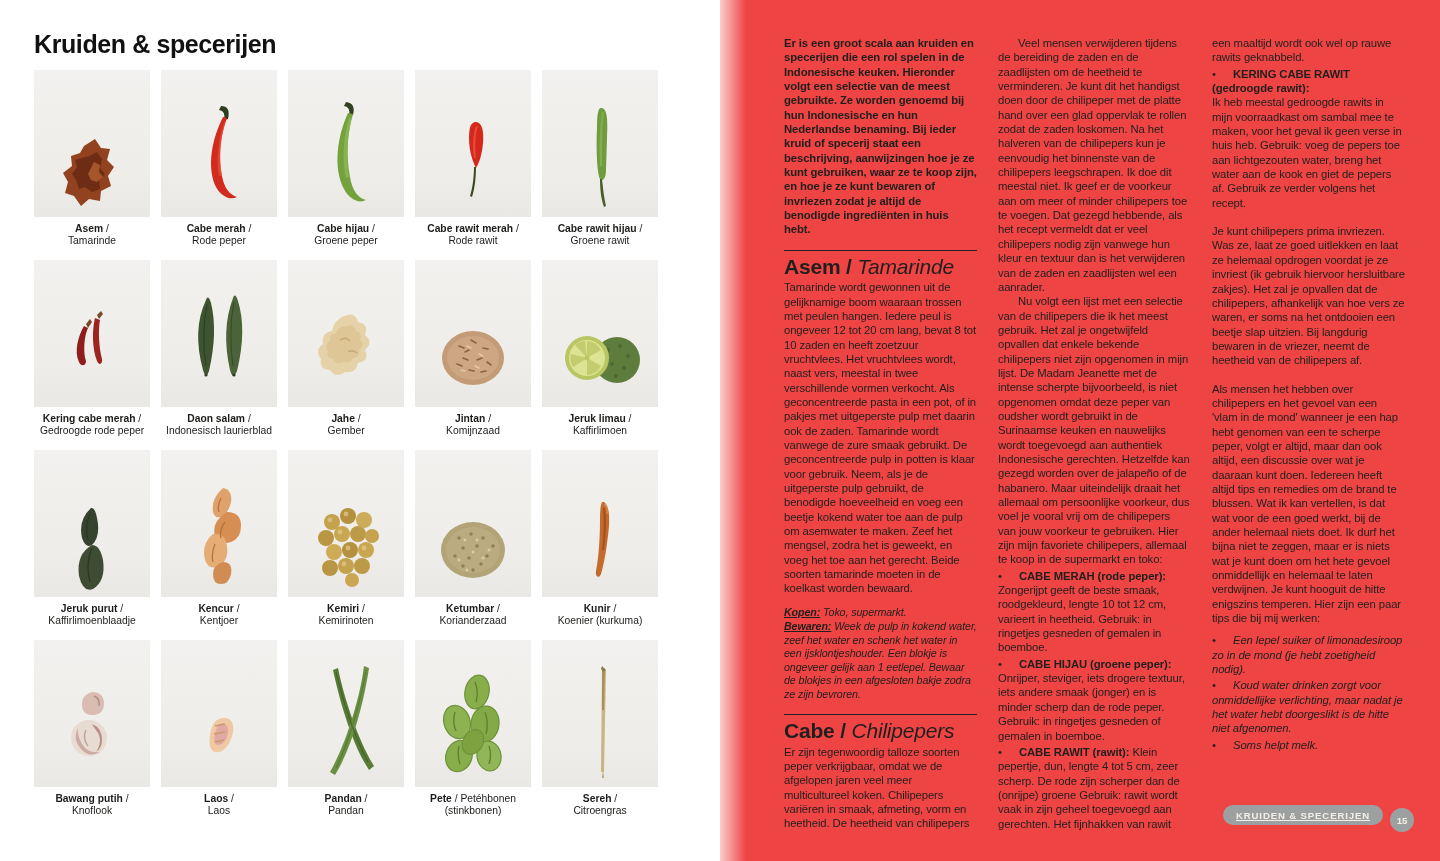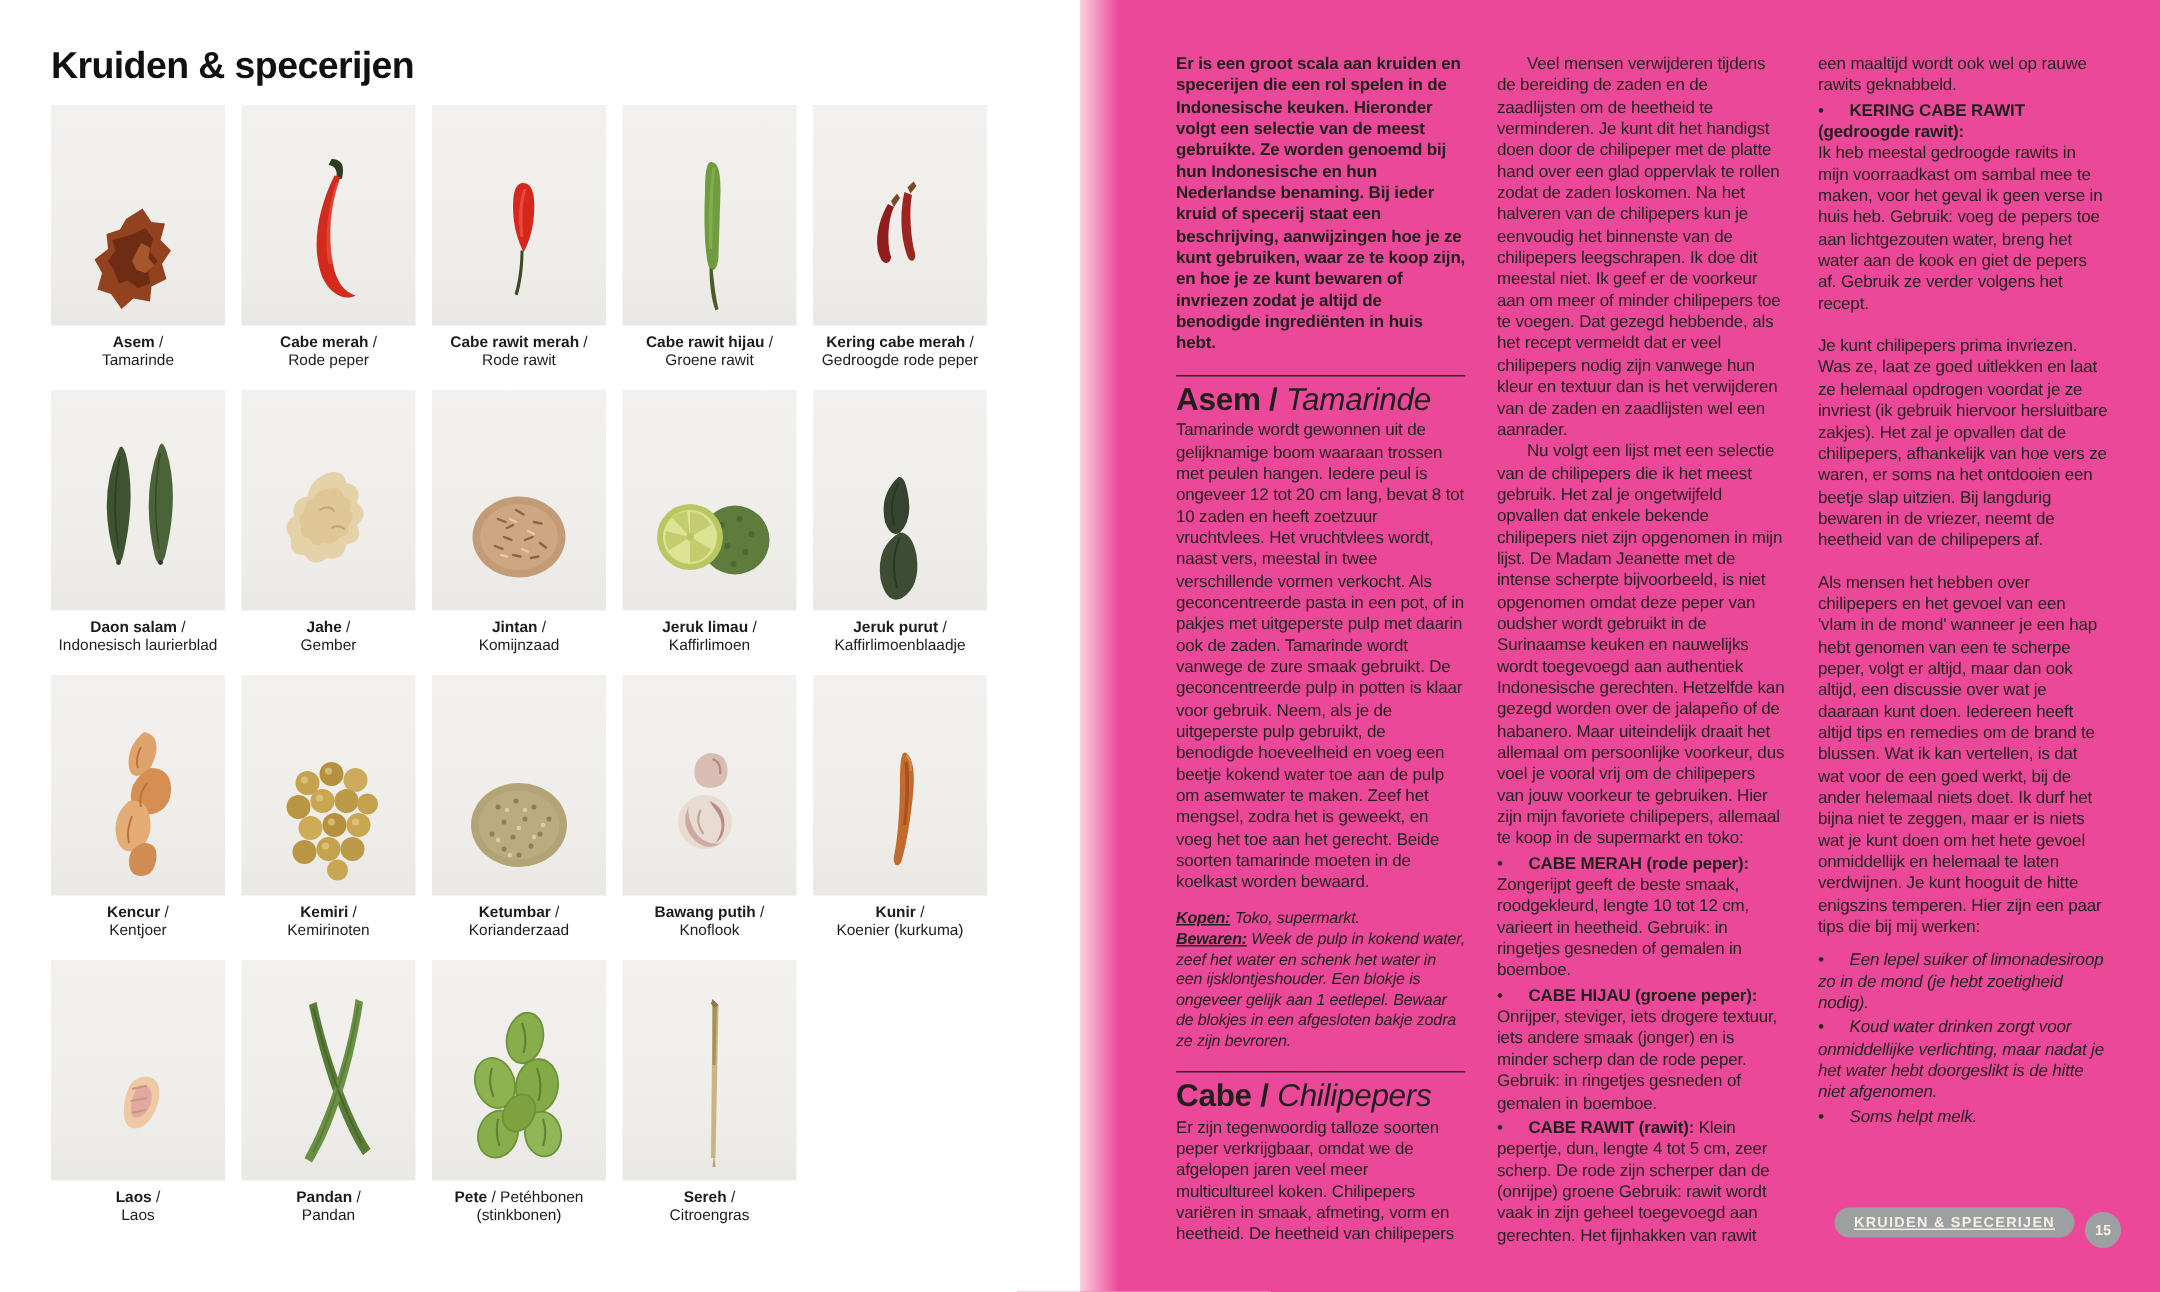--- a/index.html
+++ b/index.html
@@ -17,21 +17,21 @@
   .left-page { position:absolute; left:0; top:0; width:720px; height:861px; background:#ffffff; }
   .page-title { position:absolute; left:34px; top:30px; font-size:25px; font-weight:700; letter-spacing:-0.4px; color:#111; }
   .grid { position:absolute; left:34px; top:70px; display:grid; grid-template-columns:repeat(5,116px); column-gap:11px; grid-auto-rows:190px; }
   .cell { width:113px; }
   .ph { width:116px; height:147px; background:linear-gradient(180deg,#f3f1ef 0%,#efede9 70%,#eae8e4 100%); }
   .ph svg { display:block; width:116px; height:147px; }
   .cap { margin-top:6px; width:136px; margin-left:-10px; text-align:center; font-size:10.3px; line-height:12.4px; color:#1c1c1a; }
   .cap b { font-weight:700; }
 
   
-  .right-page { position:absolute; left:720px; top:0; width:720px; height:861px; background:#ec4899; }
+  .right-page { position:absolute; left:720px; top:0; width:720px; height:861px; background:#ef4444; }
   .right-page::before { content:""; position:absolute; left:0; top:0; width:26px; height:100%;
     background:linear-gradient(90deg, rgba(255,252,248,.75), rgba(255,252,248,0)); pointer-events:none; }
   .cols { position:absolute; left:64px; top:36px; display:flex; gap:21px; }
   .col { width:193px; height:795px; overflow:hidden; font-size:11.3px; line-height:14.35px; letter-spacing:-0.1px; }
   .intro { font-weight:700; }
   .rule { border:0; border-top:1.4px solid #23221f; margin-top:13px; }
   .sec-h { font-size:21px; font-weight:700; margin:9px 0 6px; letter-spacing:-0.2px; }
   .sec-h .hital { font-style:italic; font-weight:400; }
   p { margin:0; }
   .indent { text-indent:20px; }
@@ -77,20 +77,30 @@
         <div class="ph">
           <svg viewBox="0 0 116 147">
               <path d="M60 36 q10 0 7 13 l-4 1 q2 -9 -5 -10z" fill="#2e3d1d"></path>
               <path d="M62 47 C51 69 46 95 54 115 C59 126 69 131 76 127 C69 125 63 118 61 106 C57 88 59 66 66 48 Z" fill="#d22a1c"></path>
               <path d="M63 52 C57 70 55 92 58 106 L61 106 C58 90 59 68 65 51 Z" fill="#e8503c" opacity=".7"></path>
             </svg>
         </div>
         <div class="cap"><b>Cabe merah</b><span> /</span><br><span>Rode peper</span></div>
       </div>
 
+      <div class="cell">
+        <div class="ph">
+          <svg viewBox="0 0 116 147">
+              <path d="M58 32 q10 1 7 13 l-4 1 q2 -9 -5 -10z" fill="#32411f"></path>
+              <path d="M60 43 C49 67 45 98 56 119 C61 129 71 134 78 130 C70 128 64 120 62 107 C58 87 59 64 65 44 Z" fill="#74a33e"></path>
+              <path d="M61 48 C55 68 54 92 58 108 L61 107 C58 90 59 66 64 47 Z" fill="#8fbb55" opacity=".7"></path>
+            </svg>
+        </div>
+        <div class="cap"><b>Cabe hijau</b><span> /</span><br><span>Groene peper</span></div>
+      </div>
 
       <div class="cell">
         <div class="ph">
           <svg viewBox="0 0 116 147">
               <path d="M60 52 C67 51 69 61 68 73 C67 85 64 93 61 98 C58 92 54 82 54 68 C54 57 56 53 60 52Z" fill="#d6271d"></path>
               <path d="M61 56 C58 64 57 76 59 88 L61 88 C60 76 60 64 63 56 Z" fill="#ef5a44" opacity=".7"></path>
               <path d="M61 97 C61 106 60 118 57 127 L55 126 C58 117 59 105 59 97 Z" fill="#3a4a22"></path>
             </svg>
         </div>
         <div class="cap"><b>Cabe rawit merah</b><span> /</span><br><span>Rode rawit</span></div>
@@ -283,40 +293,40 @@
                 <circle cx="52" cy="120" r="1.5"></circle>
               </g>
             </svg>
         </div>
         <div class="cap"><b>Ketumbar</b><span> /</span><br><span>Korianderzaad</span></div>
       </div>
 
       <div class="cell">
         <div class="ph">
           <svg viewBox="0 0 116 147">
+              <path d="M62 52 C68 56 68 70 66 86 C64 102 62 114 59 124 C57 129 53 127 54 121 C57 106 58 86 58 70 C58 58 59 50 62 52 Z" fill="#c36b2e"></path>
+              <path d="M63 58 C65 68 64 84 62 100 L60 100 C62 84 62 68 61 58 Z" fill="#a8511c"></path>
+              <path d="M62 54 q4 2 3 10" stroke="#d98b4a" stroke-width="1.4" fill="none"></path>
+            </svg>
+        </div>
+        <div class="cap"><b>Kunir</b><span> /</span><br><span>Koenier (kurkuma)</span></div>
+      </div>
+
+      <div class="cell">
+        <div class="ph">
+          <svg viewBox="0 0 116 147">
               <path d="M58 52 q12 0 12 12 q0 10 -10 11 q-11 1 -12 -9 q-1 -11 10 -14z" fill="#d9bcb2"></path>
               <path d="M60 56 q6 2 5 10" stroke="#b08a80" stroke-width="1.5" fill="none"></path>
               <circle cx="55" cy="98" r="18" fill="#e8dbd2"></circle>
               <path d="M44 88 q-6 12 4 22 q8 8 18 2 q-12 2 -18 -8 q-5 -9 -4 -16z" fill="#cdaaa2"></path>
               <path d="M58 84 q10 4 10 16 q0 8 -6 12 q8 -12 0 -22 q-3 -4 -4 -6z" fill="#b98d86"></path>
               <path d="M52 90 q-4 8 2 16" stroke="#bfa198" stroke-width="1.4" fill="none"></path>
             </svg>
         </div>
         <div class="cap"><b>Bawang putih</b><span> /</span><br><span>Knoflook</span></div>
-      </div>
-
-      <div class="cell">
-        <div class="ph">
-          <svg viewBox="0 0 116 147">
-              <path d="M62 52 C68 56 68 70 66 86 C64 102 62 114 59 124 C57 129 53 127 54 121 C57 106 58 86 58 70 C58 58 59 50 62 52 Z" fill="#c36b2e"></path>
-              <path d="M63 58 C65 68 64 84 62 100 L60 100 C62 84 62 68 61 58 Z" fill="#a8511c"></path>
-              <path d="M62 54 q4 2 3 10" stroke="#d98b4a" stroke-width="1.4" fill="none"></path>
-            </svg>
-        </div>
-        <div class="cap"><b>Kunir</b><span> /</span><br><span>Koenier (kurkuma)</span></div>
       </div>
 
       <div class="cell">
         <div class="ph">
           <svg viewBox="0 0 116 147">
               <path d="M56 80 C66 74 74 80 72 92 C70 104 62 114 54 112 C47 110 48 98 50 90 C52 84 53 82 56 80 Z" fill="#eec9a4"></path>
               <path d="M58 84 C64 82 68 86 67 93 C66 100 61 106 56 105 C52 104 53 96 55 90 Z" fill="#e2a9a4"></path>
               <path d="M54 86 l10 -2 M53 94 l11 -2 M54 102 l9 -2" stroke="#c89a6e" stroke-width="1.3"></path>
             </svg>
         </div>

